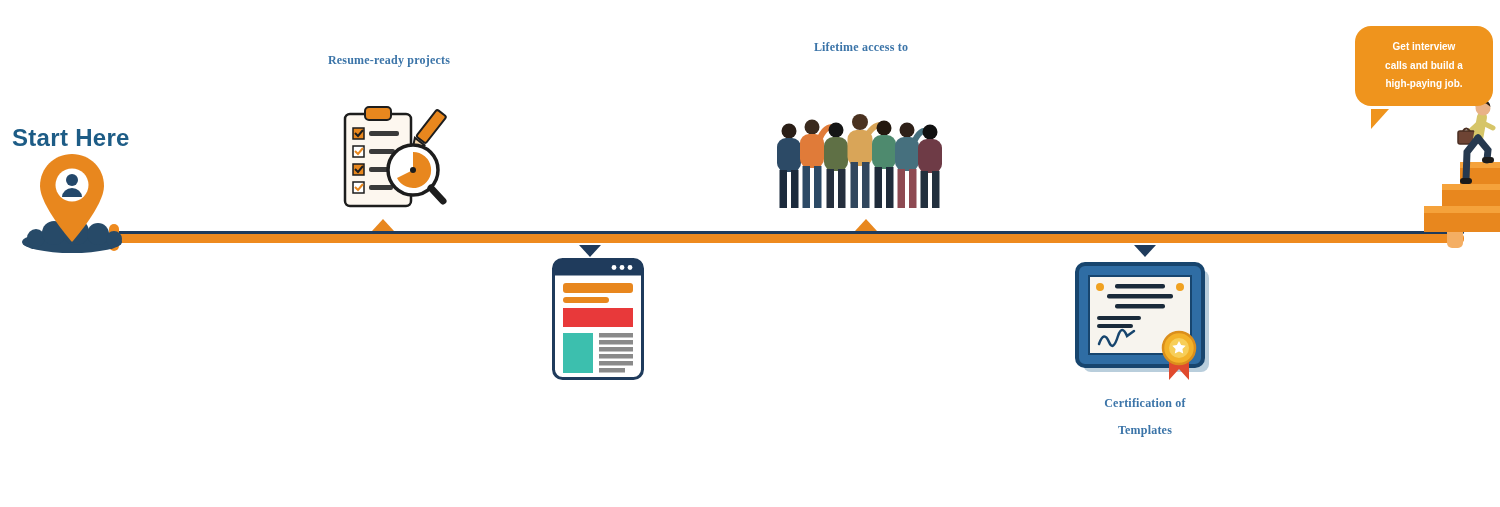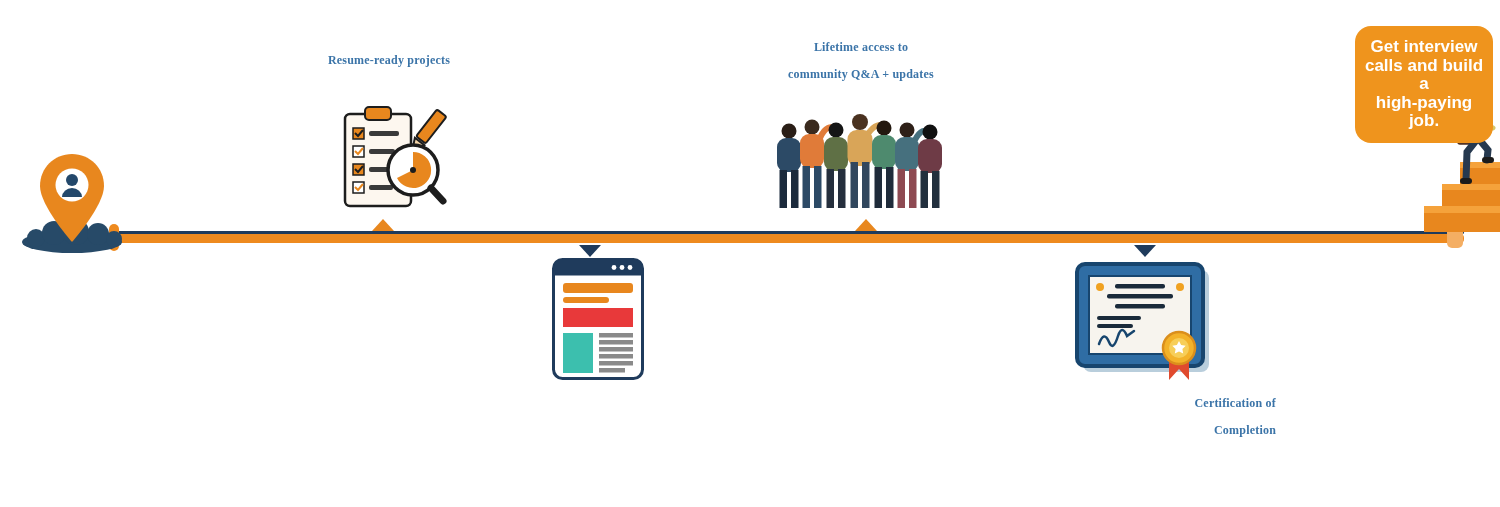--- a/index.html
+++ b/index.html
@@ -13,39 +13,40 @@
   .tl-cap-left{position:absolute;left:109px;top:224px;width:10px;height:27px;background:#EE8A1F;border-radius:5px;z-index:3;}
   .tl-cap-right{position:absolute;left:1447px;top:226px;width:16px;height:22px;background:#F4AE63;border-radius:5px;z-index:3;}
   .tri-up{position:absolute;width:0;height:0;border-left:11px solid transparent;border-right:11px solid transparent;border-bottom:12px solid #E8871E;top:219px;z-index:2;}
   .tri-down{position:absolute;width:0;height:0;border-left:11px solid transparent;border-right:11px solid transparent;border-top:12px solid #1F3B5C;top:245px;z-index:2;}
   
   .start-label{position:absolute;left:12px;top:124px;width:170px;font-size:24px;font-weight:800;color:#1D5C86;letter-spacing:.3px;z-index:4;}
   .m-label{position:absolute;width:262px;text-align:center;font-size:12px;font-weight:700;color:#3B74A8;line-height:27px;letter-spacing:.2px;z-index:4;font-family:Liberation Serif, serif;}
   .m-label span{display:block;}
   .illu{position:absolute;z-index:4;}
   
-  .bubble{position:absolute;left:1355px;top:26px;width:120px;background:#EF941D;border-radius:16px;padding:12px 9px;text-align:center;color:#fff;font-size:17px;font-weight:700;line-height:18.5px;z-index:5;}
+  .bubble{position:absolute;left:1355px;top:26px;width:120px;background:#EF941D;border-radius:16px;padding:12px 9px;text-align:center;color:#fff;font-size:10px;font-weight:700;line-height:18.5px;z-index:5;}
   .bubble span{display:block;}
   .bubble-tail{position:absolute;left:1371px;top:109px;width:0;height:0;border-top:20px solid #EF941D;border-right:18px solid transparent;z-index:4;}
 </style>
 </head>
 <body>
 
 <div class="canvas">
 
   <div class="tl-navy"></div>
   <div class="tl-orange"></div>
   <div class="tl-cap-left"></div>
   <div class="tl-cap-right"></div>
 
   <div class="tri-up" style="left:372px;"></div>
   <div class="tri-down" style="left:579px;"></div>
   <div class="tri-up" style="left:855px;"></div>
   <div class="tri-down" style="left:1134px;"></div>
 
+  <div class="start-label">Start Here</div>
   <svg class="illu" style="left:18px;top:154px;" width="108" height="100" viewBox="0 0 108 100">
     <ellipse cx="54" cy="88" rx="50" ry="11" fill="#274A68"></ellipse>
     <circle cx="18" cy="84" r="9" fill="#274A68"></circle>
     <circle cx="36" cy="79" r="12" fill="#274A68"></circle>
     <circle cx="58" cy="78" r="13" fill="#274A68"></circle>
     <circle cx="80" cy="80" r="11" fill="#274A68"></circle>
     <circle cx="96" cy="85" r="8" fill="#274A68"></circle>
     <path d="M54,0 C36,0 22,14 22,32 C22,52 54,88 54,88 C54,88 86,52 86,32 C86,14 72,0 54,0 Z" fill="#E8871E"></path>
     <circle cx="54" cy="31" r="16.5" fill="#ffffff"></circle>
     <circle cx="54" cy="26" r="6" fill="#23486B"></circle>
@@ -96,21 +97,20 @@
     <rect x="47" y="89" width="34" height="4.5" fill="#8A8A8A"></rect>
     <rect x="47" y="96" width="34" height="4.5" fill="#8A8A8A"></rect>
     <rect x="47" y="103" width="34" height="4.5" fill="#8A8A8A"></rect>
     <rect x="47" y="110" width="26" height="4.5" fill="#8A8A8A"></rect>
   </svg>
   <div class="m-label" style="left:468px;top:386px;">
   </div>
 
   <div class="m-label" style="left:730px;top:34px;">
     <span>Lifetime access to</span>
-    <span>community Q&amp;A + updates</span>
   </div>
   <svg class="illu" style="left:775px;top:104px;" width="170" height="112" viewBox="0 0 170 112">
     <path d="M45,34 Q52,18 63,26" stroke="#E07B39" stroke-width="6" fill="none" stroke-linecap="round"></path>
     <path d="M93,30 Q102,16 112,24" stroke="#D9A558" stroke-width="6" fill="none" stroke-linecap="round"></path>
     <path d="M140,36 Q147,22 156,29" stroke="#46707E" stroke-width="6" fill="none" stroke-linecap="round"></path>
 
     <circle cx="14" cy="27" r="7.5" fill="#2A1E17"></circle>
     <rect x="2" y="34" width="24" height="34" rx="9" fill="#2C4A66"></rect>
     <rect x="4.5" y="66" width="7.5" height="38" fill="#1B2A3C"></rect>
     <rect x="16" y="66" width="7.5" height="38" fill="#1B2A3C"></rect>
@@ -156,23 +156,23 @@
     <rect x="34" y="38" width="66" height="4.5" rx="2" fill="#1A2A3A"></rect>
     <rect x="42" y="48" width="50" height="4.5" rx="2" fill="#1A2A3A"></rect>
     <rect x="24" y="60" width="44" height="4" rx="2" fill="#1A2A3A"></rect>
     <rect x="24" y="68" width="36" height="4" rx="2" fill="#1A2A3A"></rect>
     <path d="M26,88 q5,-14 10,-2 q4,10 9,-6 q4,-12 9,0 l7,-5" stroke="#17456E" stroke-width="2.5" fill="none" stroke-linecap="round"></path>
     <polygon points="96,96 96,124 106,113 116,124 116,96" fill="#E04A2E"></polygon>
     <circle cx="106" cy="92" r="16" fill="#F3B229" stroke="#DB8F1C" stroke-width="2.5"></circle>
     <circle cx="106" cy="92" r="10" fill="#F7CE58"></circle>
     <polygon points="106,85 108.1,89.1 112.7,89.8 109.4,93 110.2,97.6 106,95.4 101.8,97.6 102.6,93 99.3,89.8 103.9,89.1" fill="#ffffff"></polygon>
   </svg>
-  <div class="m-label" style="left:1014px;top:390px;text-align:right;">
+  <div class="m-label" style="left:1014px;top:390px;">
     <span>Certification of</span>
-    <span>Completion</span>
+    <span>Templates</span>
   </div>
 
   <div class="bubble">
     <span>Get interview</span>
     <span>calls and build a</span>
     <span>high-paying job.</span>
   </div>
   <div class="bubble-tail"></div>
 
   <svg class="illu" style="left:1402px;top:94px;" width="100" height="142" viewBox="0 0 100 142">

